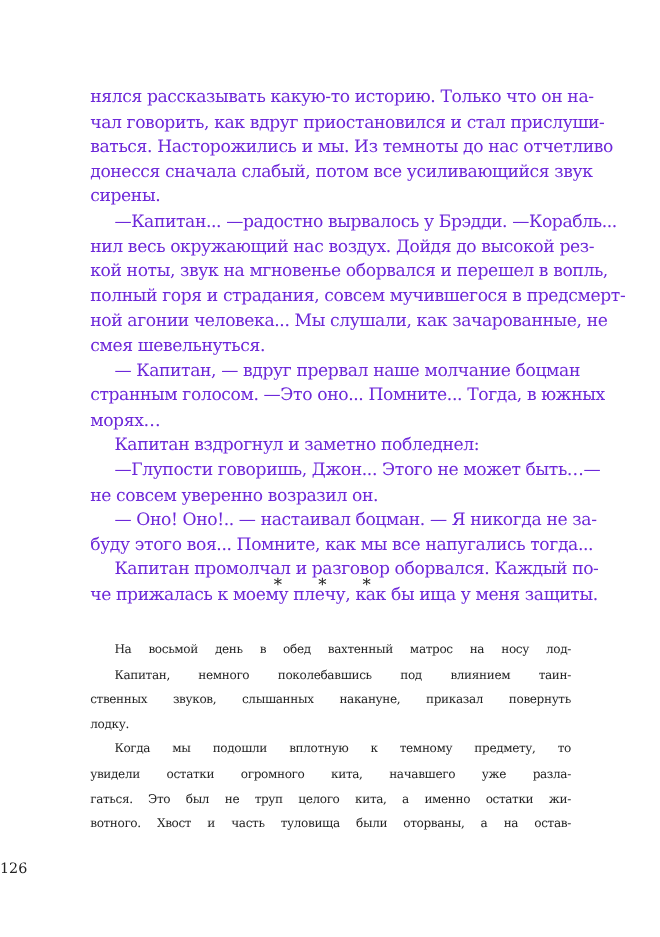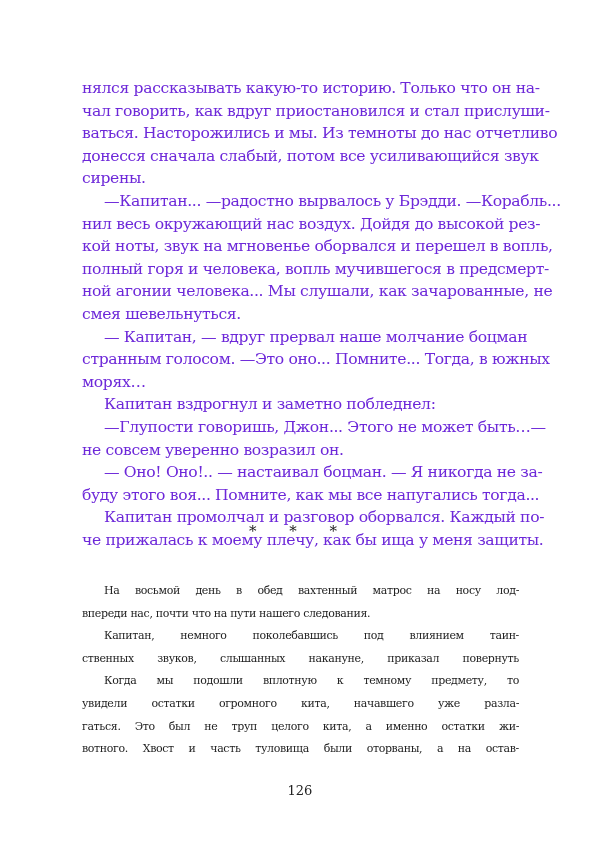--- a/index.html
+++ b/index.html
@@ -8,53 +8,53 @@
     font-family: "DejaVu Serif", "Liberation Serif", serif; font-size: 15.6px;
     line-height: 22.6px; color: #6d28d9; letter-spacing: -0.35px; }
   .line { display: block; white-space: nowrap; height: 22.6px; text-align: justify; text-align-last: justify; }
   .line.last { text-align-last: left; }
   .line.indent { padding-left: 22px; }
   .sep { position: absolute; left: 0; width: 600px; top: 522px; text-align: center;
     font-family: "DejaVu Serif", serif; font-size: 15px; color: #222; letter-spacing: 14px; }
   .section2 { position: absolute; left: 82px; top: 580px; width: 437px;
     font-family: "DejaVu Serif", "Liberation Serif", serif; font-size: 11px;
     line-height: 22.6px; color: #222; letter-spacing: -0.35px; }
-  .pagenum { position: absolute; left: 0; width: 600px; top: 783px; text-align: center;
+  .pagenum { position: absolute; left: 0; width: 600px; top: 783px; text-align: left;
     font-family: "DejaVu Serif", serif; font-size: 13px; color: #222; }
 </style>
 </head>
 <body>
 
 <div class="page" id="s1">
     <span class="line">нялся рассказывать какую-то историю. Только что он на-</span>
     <span class="line">чал говорить, как вдруг приостановился и стал прислуши-</span>
     <span class="line">ваться. Насторожились и мы. Из темноты до нас отчетливо</span>
     <span class="line">донесся сначала слабый, потом все усиливающийся звук</span>
     <span class="line last">сирены.</span>
     <span class="line indent last">—Капитан... —радостно вырвалось у Брэдди. —Корабль...</span>
     <span class="line">нил весь окружающий нас воздух. Дойдя до высокой рез-</span>
     <span class="line">кой ноты, звук на мгновенье оборвался и перешел в вопль,</span>
-    <span class="line">полный горя и человека, вопль мучившегося в предсмерт-</span>
+    <span class="line">полный горя и страдания, совсем мучившегося в предсмерт-</span>
     <span class="line">ной агонии человека... Мы слушали, как зачарованные, не</span>
     <span class="line last">смея шевельнуться.</span>
     <span class="line indent">— Капитан, — вдруг прервал наше молчание боцман</span>
     <span class="line">странным голосом. —Это оно... Помните... Тогда, в южных</span>
     <span class="line last">морях…</span>
     <span class="line indent last">Капитан вздрогнул и заметно побледнел:</span>
     <span class="line indent">—Глупости говоришь, Джон... Этого не может быть…—</span>
     <span class="line last">не совсем уверенно возразил он.</span>
     <span class="line indent">— Оно! Оно!.. — настаивал боцман. — Я никогда не за-</span>
     <span class="line last">буду этого воя... Помните, как мы все напугались тогда...</span>
     <span class="line indent">Капитан промолчал и разговор оборвался. Каждый по-</span>
     <span class="line last">че прижалась к моему плечу, как бы ища у меня защиты.</span>
   </div>
 <div class="sep">* * *</div>
 <div class="section2" id="s2">
     <span class="line indent">На восьмой день в обед вахтенный матрос на носу лод-</span>
-    <span class="line last">впереди нас, почти что на пути нашего следования.</span>
     <span class="line indent">Капитан, немного поколебавшись под влиянием таин-</span>
     <span class="line">ственных звуков, слышанных накануне, приказал повернуть</span>
+    <span class="line last">лодку.</span>
     <span class="line indent">Когда мы подошли вплотную к темному предмету, то</span>
     <span class="line">увидели остатки огромного кита, начавшего уже разла-</span>
     <span class="line">гаться. Это был не труп целого кита, а именно остатки жи-</span>
     <span class="line">вотного. Хвост и часть туловища были оторваны, а на остав-</span>
   </div>
 <div class="pagenum">126</div>
 
 </body></html>

